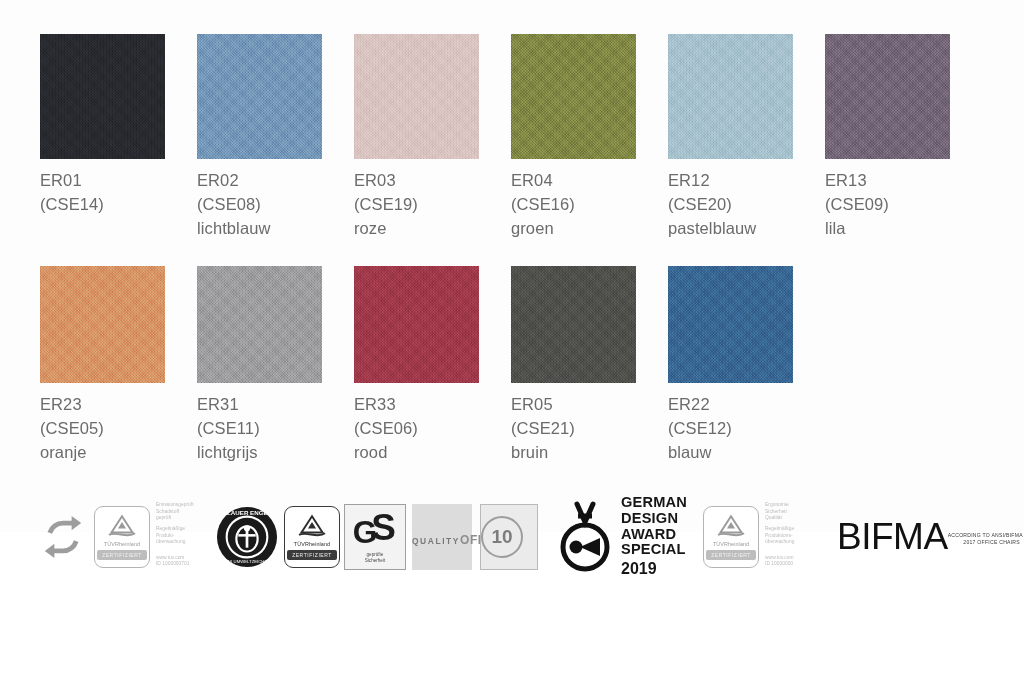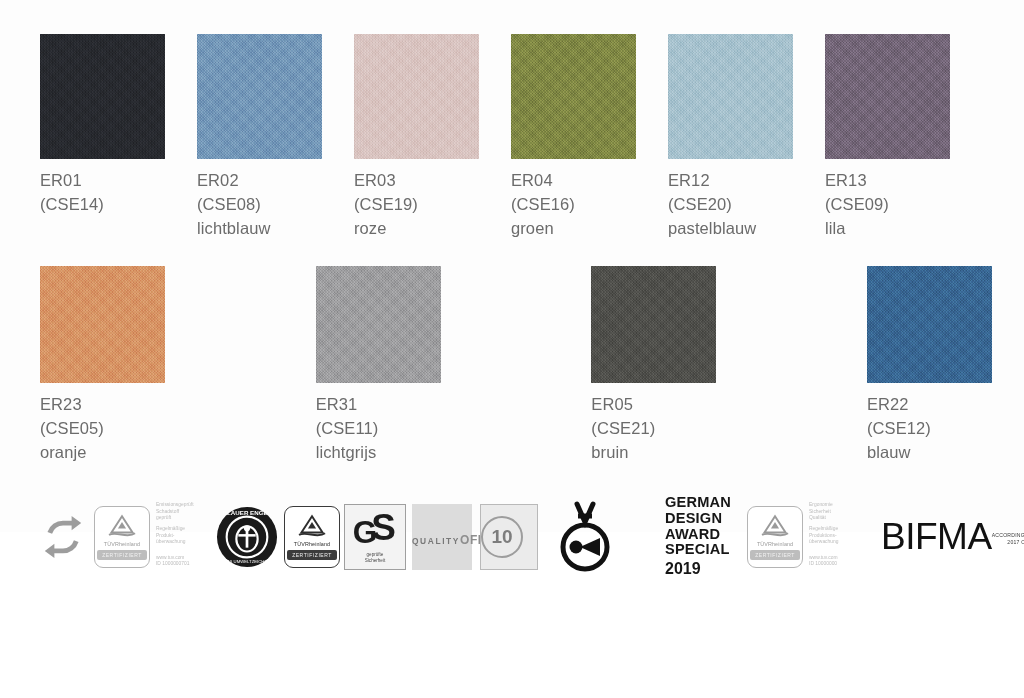--- a/index.html
+++ b/index.html
@@ -15,21 +15,21 @@
     position: relative;
     width: 1024px; height: 532px;
     background: #fdfdfd;
   }
 
   
   .swatch-rows { position: absolute; left: 0; top: 0; width: 1024px; }
 
   .swatch-row { display: flex; padding-left: 40px; }
   .swatch-row.row-1 { padding-top: 34px; }
-  .swatch-row.row-2 { padding-top: 26px; justify-content: space-between; }
+  .swatch-row.row-2 { padding-top: 26px; }
 
   .swatch-cell {
     width: 157px;
     flex: 0 0 157px;
   }
 
   .swatch-chip {
     width: 125px;
     height: 125px;
     position: relative;
@@ -144,21 +144,21 @@
     display: flex; align-items: center; 
     margin-left: 8px;
   }
   .ten-ring {
     width: 42px; height: 42px; border-radius: 50%;
     border: 2.6px solid #9d9d9d;
     display: flex; align-items: center; justify-content: center;
     color: #7d7d7d; font-size: 19px; font-weight: 700;
   }
 
-  .gda { display: flex; align-items: center; margin-left: 18px; gap: 44px; }
+  .gda { display: flex; align-items: center; margin-left: 18px; }
   .gda-text {
     margin-left: 7px;
     color: #161616;
     font-weight: 700;
     font-size: 14.6px;
     line-height: 15.6px;
     letter-spacing: .2px;
   }
   .gda-text .yr { font-size: 16px; line-height: 21px; letter-spacing: 0; }
 
@@ -237,20 +237,28 @@
           <span class="ln">(CSE05)</span>
           <span class="ln">oranje</span>
         </div>
       </div>
       <div class="swatch-cell">
         <div class="swatch-chip" style="background-color:#9a9a9c"></div>
         <div class="swatch-caption">
           <span class="ln">ER31</span>
           <span class="ln">(CSE11)</span>
           <span class="ln">lichtgrijs</span>
+        </div>
+      </div>
+      <div class="swatch-cell">
+        <div class="swatch-chip" style="background-color:#9c3546"></div>
+        <div class="swatch-caption">
+          <span class="ln">ER33</span>
+          <span class="ln">(CSE06)</span>
+          <span class="ln">rood</span>
         </div>
       </div>
       <div class="swatch-cell">
         <div class="swatch-chip" style="background-color:#4b4b47"></div>
         <div class="swatch-caption">
           <span class="ln">ER05</span>
           <span class="ln">(CSE21)</span>
           <span class="ln">bruin</span>
         </div>
       </div>

